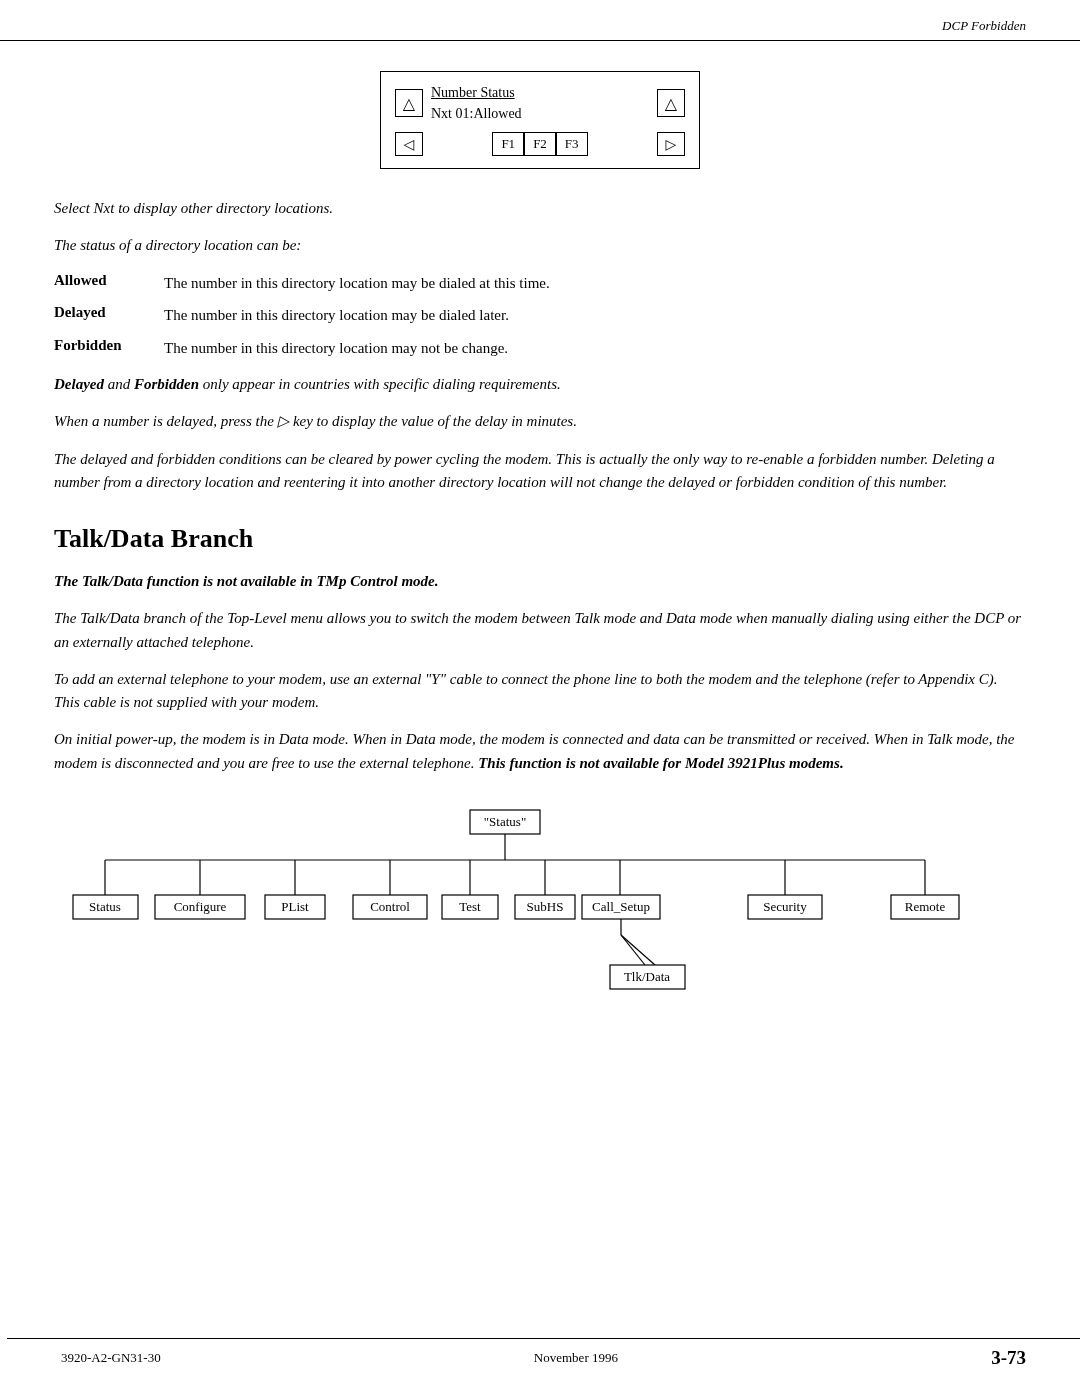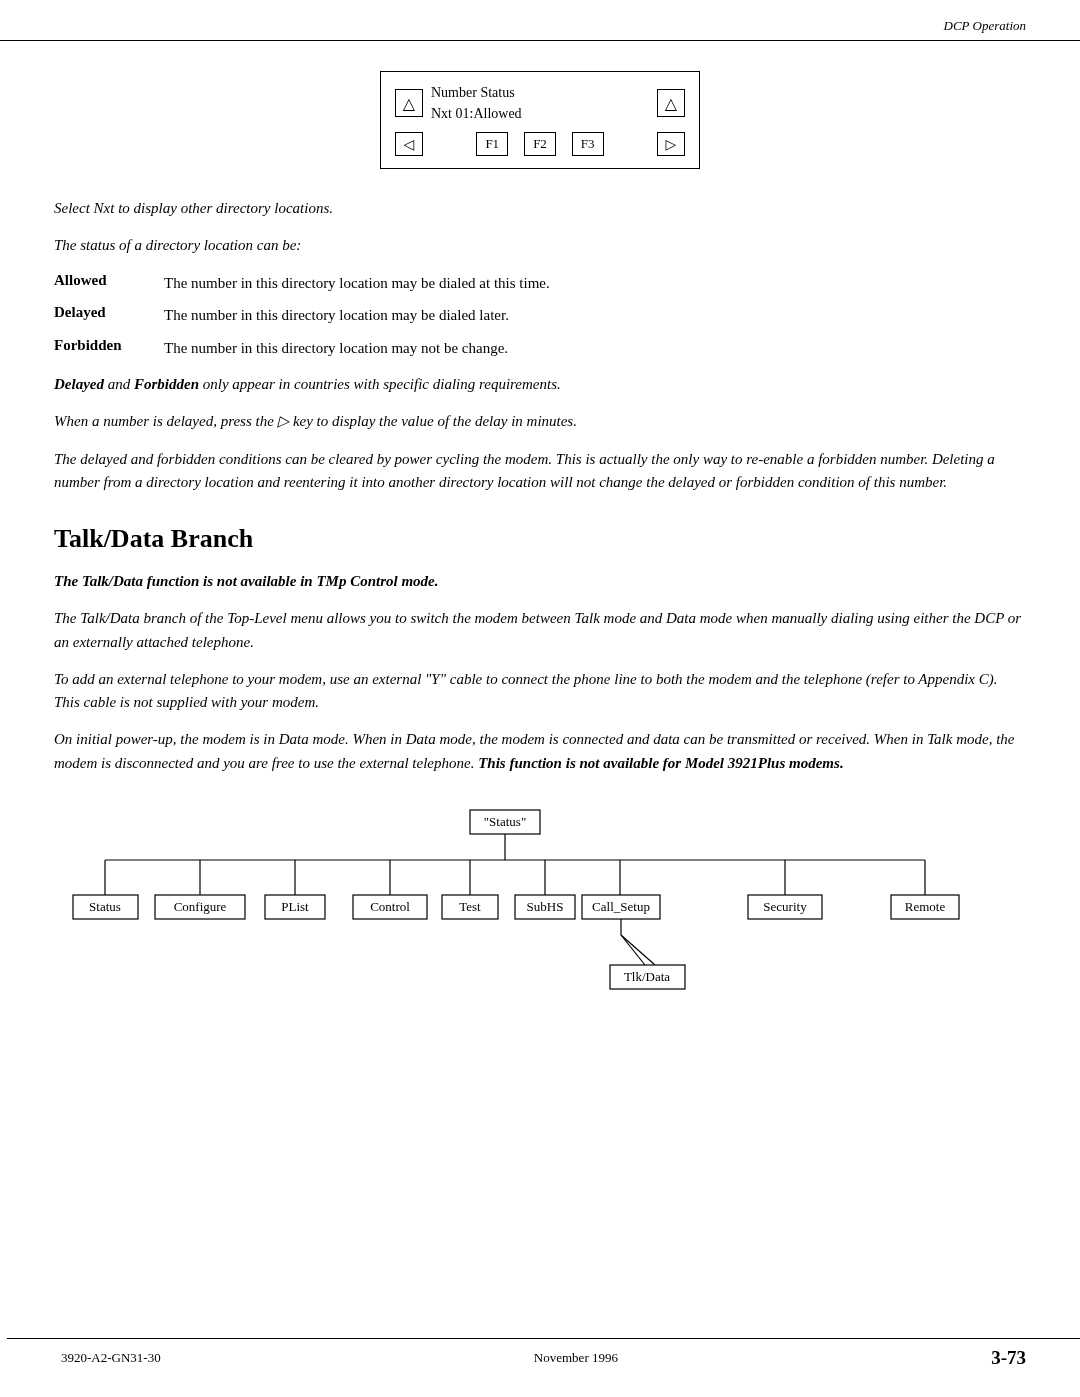--- a/index.html
+++ b/index.html
@@ -57,20 +57,21 @@
       margin-bottom: 4px;
     }
     .device-screen {
       flex: 1;
       margin: 0 8px;
       font-size: 14px;
       line-height: 1.5;
     }
     .device-screen .screen-line1 {
       font-size: 14px;
+      text-decoration: underline;
     }
     .device-screen .screen-line2 {
       font-size: 14px;
     }
     .triangle-btn {
       width: 28px;
       height: 28px;
       display: flex;
       align-items: center;
       justify-content: center;
@@ -104,21 +105,21 @@
       width: 28px;
       height: 24px;
       border: 1.5px solid #000;
       display: flex;
       align-items: center;
       justify-content: center;
       font-size: 14px;
     }
     .f-buttons {
       display: flex;
-      gap: 16px;
+      gap: 0;
     }
 
     
     .paragraph {
       margin-bottom: 14px;
       font-size: 15px;
       line-height: 1.55;
       font-style: italic;
     }
 
@@ -174,21 +175,21 @@
     .footer-left { font-size: 13px; }
     .footer-center { font-size: 13px; }
     .footer-right { font-size: 19px; font-weight: bold; }
   </style>
 </head>
 <body>
 
 <div class="page-wrapper">
 
   <div class="page-header">
-    <span class="header-title">DCP Operation</span>
+    <span class="header-title">DCP Forbidden</span>
   </div>
 
   <div class="content">
 
     <div class="device-image-container">
       <div class="device-box">
         <div class="device-top-row">
           <div class="triangle-btn">△</div>
           <div class="device-screen">
             <div class="screen-line1">Number  Status</div>

